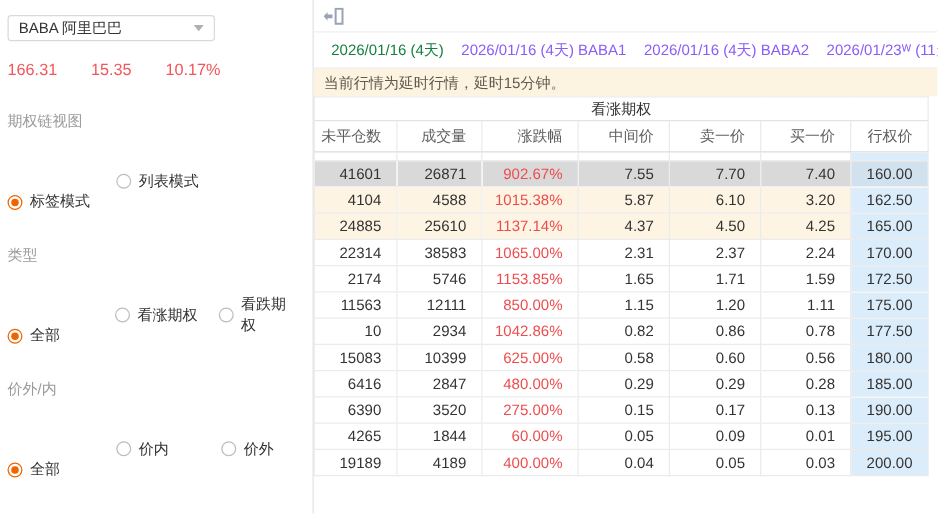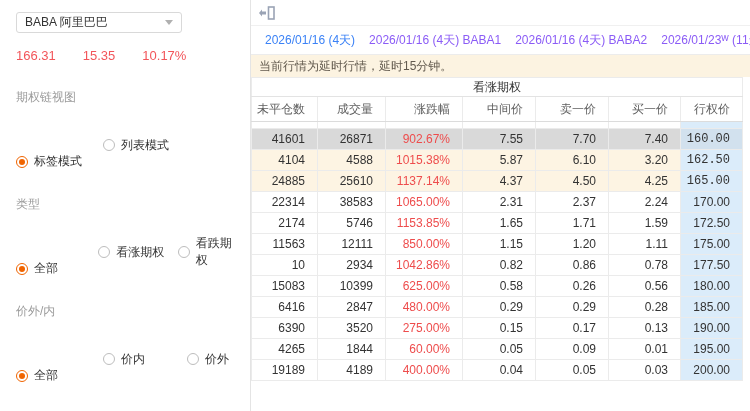--- a/index.html
+++ b/index.html
@@ -5,21 +5,21 @@
   * { box-sizing: border-box; }
   html,body { margin:0; padding:0; }
   body {
     width:750px; height:411px; overflow:hidden;
     display:flex; background:#fff;
     font-family:"Liberation Sans","DejaVu Sans",sans-serif;
     font-size:12px; color:#333;
   }
 
   
-  .sidebar { width:251px; flex:0 0 251px; border-right:1px solid #e4e4e4; padding:12px 10px 0 16px; }
+  .sidebar { width:251px; flex:0 0 251px; border-right:1px solid #e4e4e4; padding:12px 10px 0 6px; }
   .symbol-select {
     width:166px; height:21px; border:1px solid #d9d9d9; border-radius:3px;
     display:flex; align-items:center; justify-content:space-between;
     padding:0 8px; cursor:pointer; color:#333; background:#fff;
   }
   .caret-down { width:0; height:0; border-left:4px solid transparent; border-right:4px solid transparent; border-top:5px solid #b0b0b0; }
   .quote { margin-top:15px; font-size:13px; display:flex; gap:27px; }
   .quote span { color:#f2555a; }
   .section-title { color:#9b9b9b; margin-top:26px; }
   .radio-row { display:flex; margin-top:14px; }
@@ -31,37 +31,37 @@
   }
   .opt1 { width:87px;margin-top:33px; }
   .opt2 { width:84px; }
 
   
   .main { flex:1; display:flex; flex-direction:column; min-width:0; }
   .toolbar { height:26px; border-bottom:1px solid #f0f0f0; display:flex; align-items:center; padding-left:8px; }
   .collapse-btn { width:20px; height:16px; display:flex; align-items:center; cursor:pointer; }
   .tabs { height:29px; border-bottom:1px solid #ececec; display:flex; align-items:center; padding-left:7px; }
   .tab { padding:0 7px; cursor:pointer; color:#8b5cf6; white-space:nowrap; }
-  .tab.active { color:#3b82f6; }
+  .tab.active { color:#15803d; }
   .notice { height:22px; line-height:22px; background:#fcf3e1; color:#625a4e; padding-left:8px; }
 
   
   .table-wrap { flex:1; }
   table { border-collapse:collapse; table-layout:fixed; width:491px; }
   col.c1{width:66px} col.c2{width:68px} col.c3{width:77px} col.c4{width:73px} col.c5{width:73px} col.c6{width:72px} col.c7{width:62px}
   th, td { border:1px solid #ebebeb; text-align:right; padding:0 12px 0 0; font-weight:normal; overflow:hidden; white-space:nowrap; }
   .group-header th { height:19px; text-align:center; padding:0; color:#333; border-bottom:1px solid #e3e3e3; }
   .col-header th { height:25px; color:#5f5f5f; border-bottom:1px solid #dcdcdc; }
   tr.spacer td { height:7px; padding:0; }
   tr.row { height:21px; cursor:pointer; }
   tr.row td { color:#333; }
   tr.row td.pct { color:#ee4c4c; }
   td.strike { background:#dbecfa; }
   tr.itm td { background:#fdf4e3; }
-  tr.itm td.strike { background:#dbecfa;font-family:Liberation Mono, monospace; }
+  tr.itm td.strike { background:#dbecfa; }
   tr.hl td { background:#d9d9d9; }
   tr.hl td.strike { background:#d2e1ee; }
 </style>
 </head>
 <body>
 
 <div class="sidebar">
   <div class="symbol-select">
     <span>BABA 阿里巴巴</span>
     <span class="caret-down"></span>
@@ -233,21 +233,21 @@
             <td>0.82</td>
             <td>0.86</td>
             <td>0.78</td>
             <td class="strike">177.50</td>
           </tr>
           <tr class="row">
             <td>15083</td>
             <td>10399</td>
             <td class="pct">625.00%</td>
             <td>0.58</td>
-            <td>0.26</td>
+            <td>0.60</td>
             <td>0.56</td>
             <td class="strike">180.00</td>
           </tr>
           <tr class="row">
             <td>6416</td>
             <td>2847</td>
             <td class="pct">480.00%</td>
             <td>0.29</td>
             <td>0.29</td>
             <td>0.28</td>

